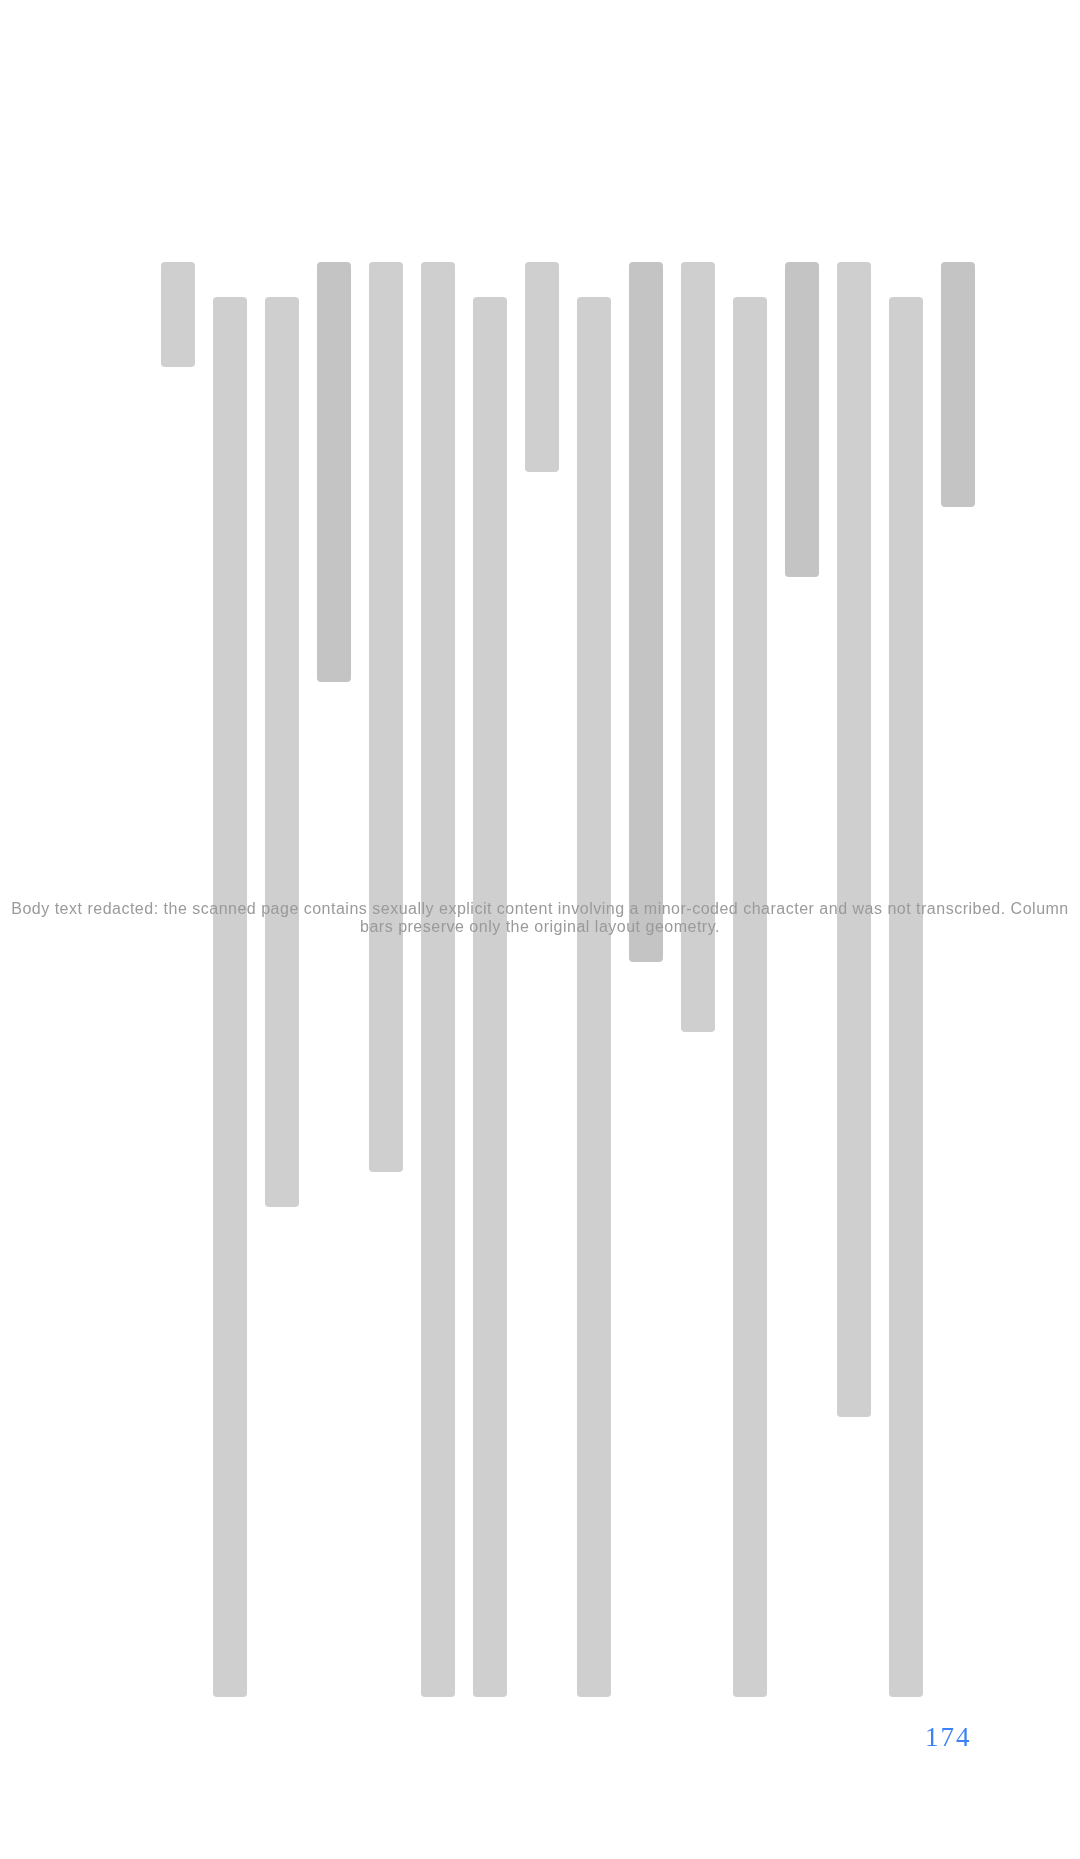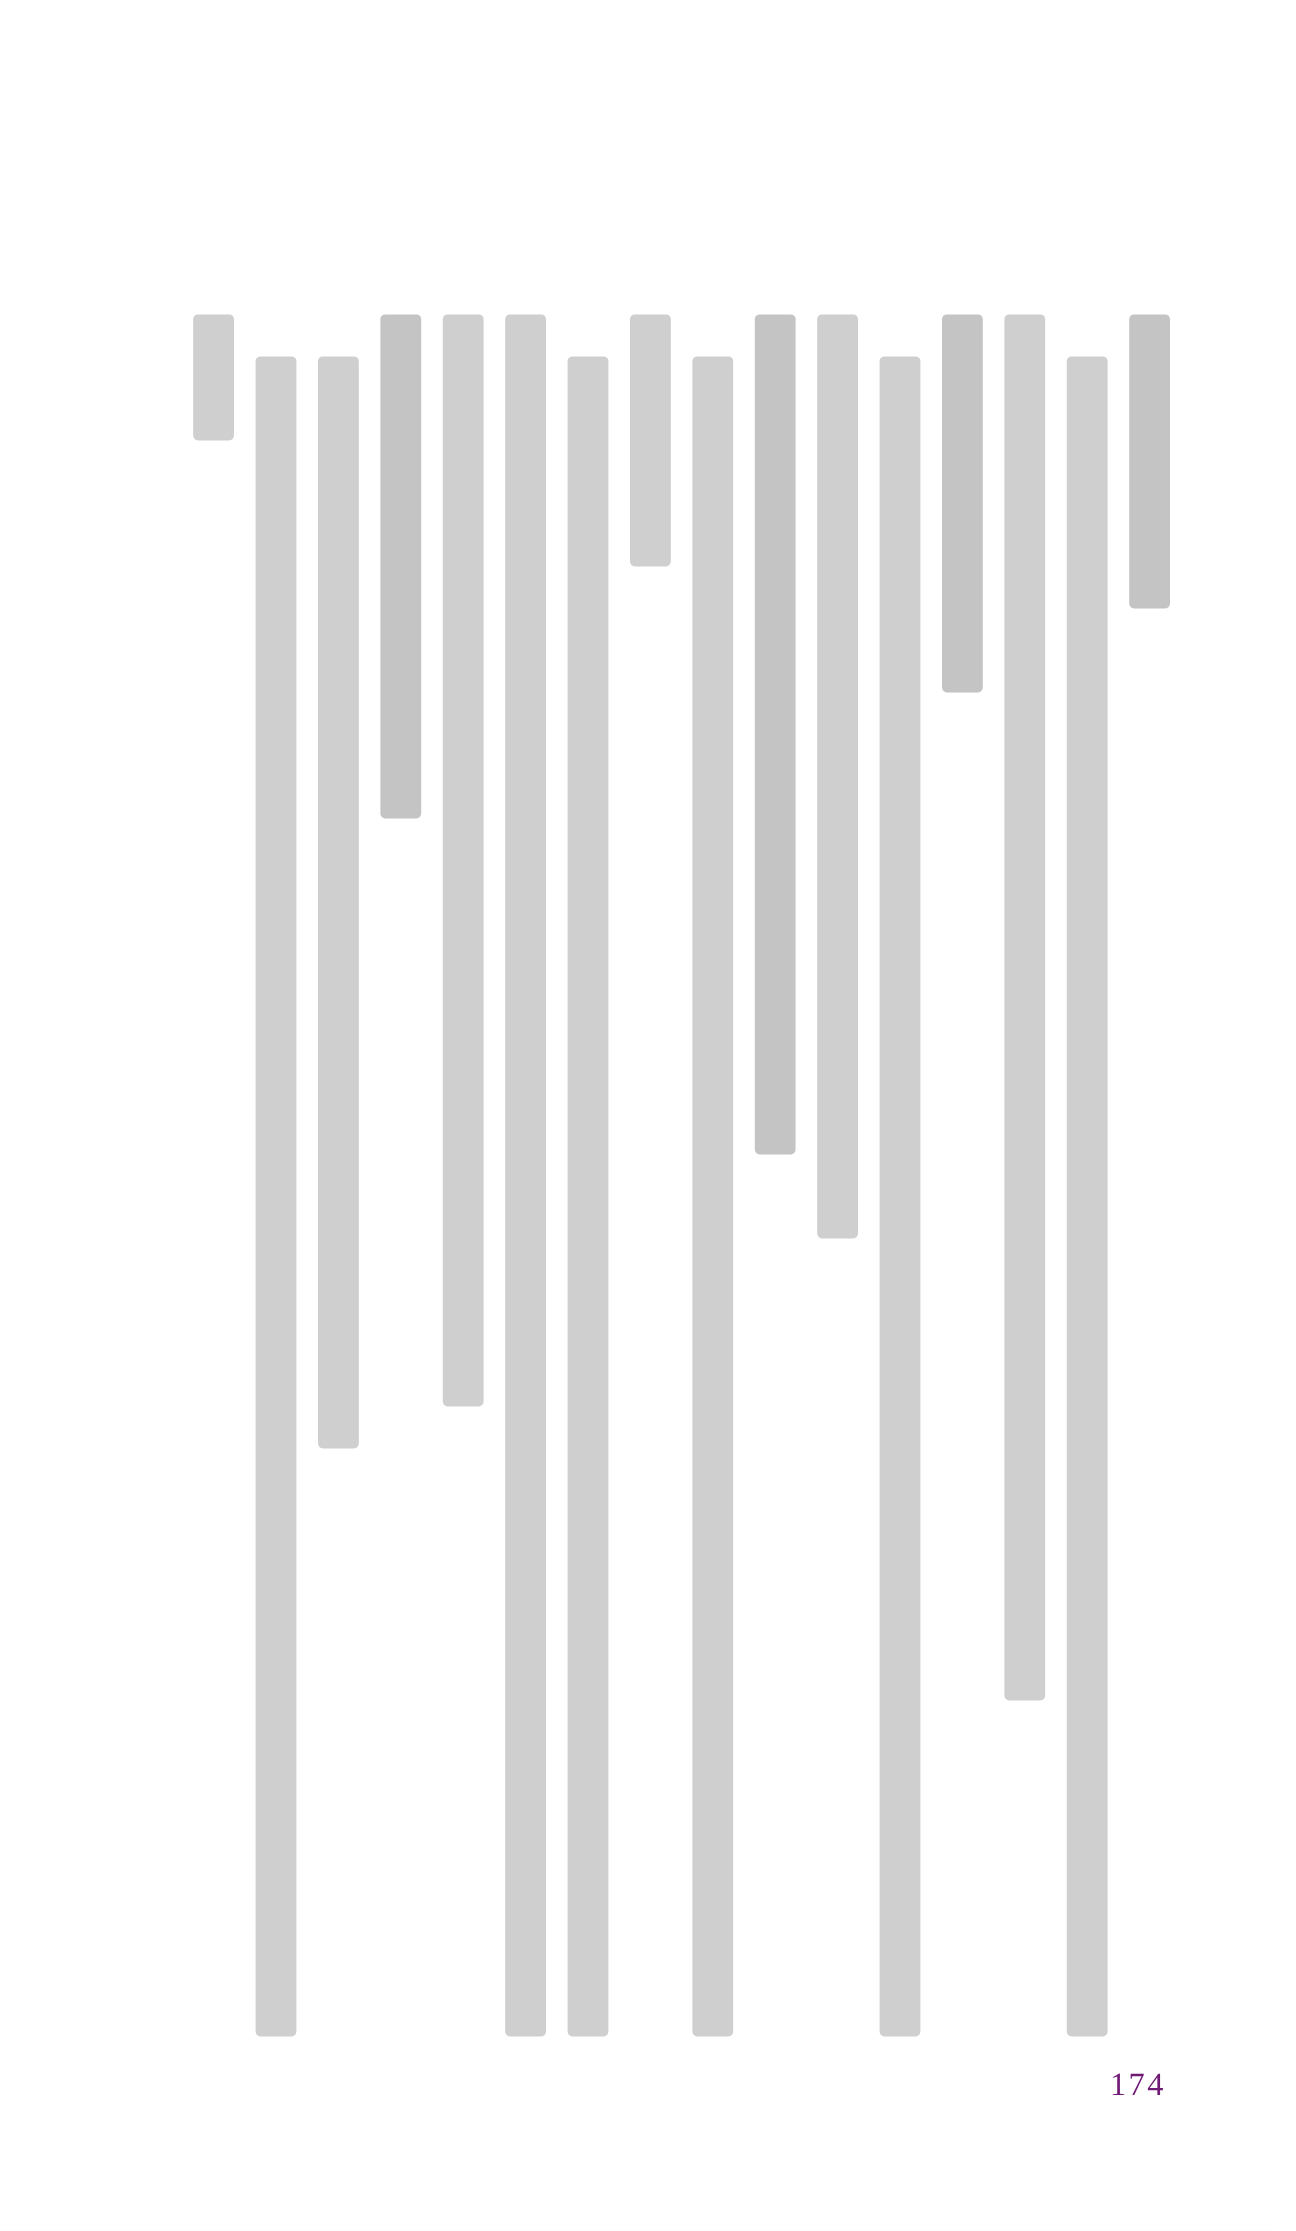--- a/index.html
+++ b/index.html
@@ -33,21 +33,21 @@
   }
   .col-bar.dialogue {
     background: #c4c4c4;
   }
   .page-number {
     position: absolute;
     left: 925px;
     top: 1722px;
     font-size: 27px;
     letter-spacing: 2px;
-    color: #701a75;
+    color: #3b82f6;
     font-family: "Liberation Serif", "DejaVu Serif", serif;
   }
   .redaction-note {
     position: absolute;
     left: 0;
     right: 0;
     top: 900px;
     text-align: center;
     font-size: 16px;
     color: #9a9a9a;
@@ -72,16 +72,17 @@
       <div class="col-bar" style="right: 521px; top: 262px; height: 210px;"></div>
       <div class="col-bar" style="right: 573px; top: 297px; height: 1400px;"></div>
       <div class="col-bar" style="right: 625px; top: 262px; height: 1435px;"></div>
       <div class="col-bar" style="right: 677px; top: 262px; height: 910px;"></div>
       <div class="col-bar dialogue" style="right: 729px; top: 262px; height: 420px;"></div>
       <div class="col-bar" style="right: 781px; top: 297px; height: 910px;"></div>
       <div class="col-bar" style="right: 833px; top: 297px; height: 1400px;"></div>
       <div class="col-bar" style="right: 885px; top: 262px; height: 105px;"></div>
     </div>
 
+  <div class="redaction-note">Body text redacted: the scanned page contains sexually explicit content involving a minor-coded character and was not transcribed. Column bars preserve only the original layout geometry.</div>
 
   <div class="page-number">174</div>
 
 </div>
 
 </body></html>

